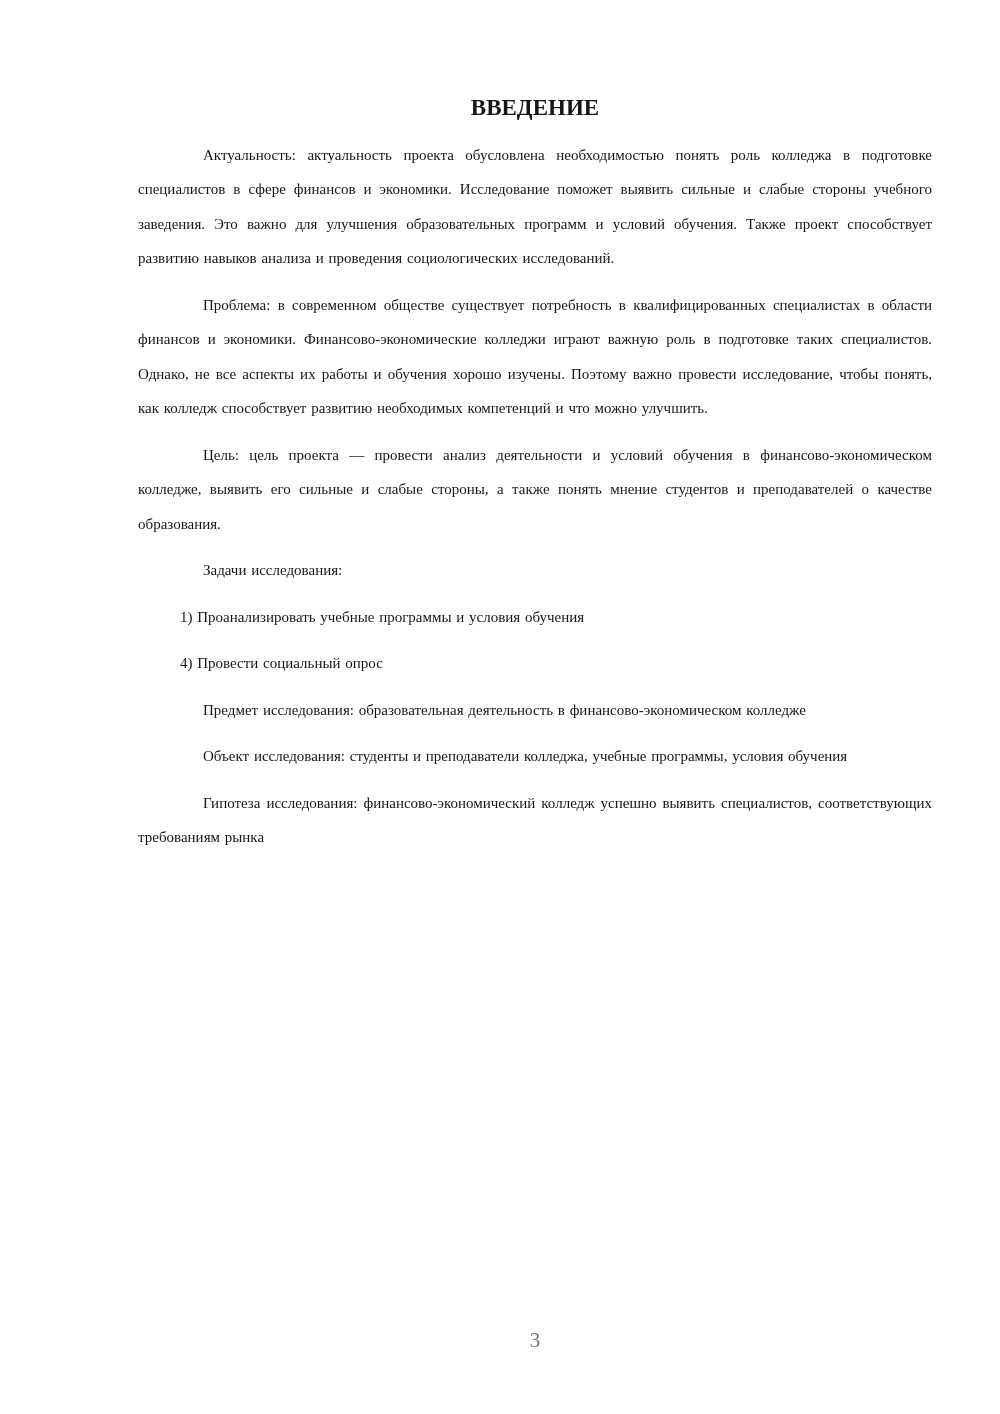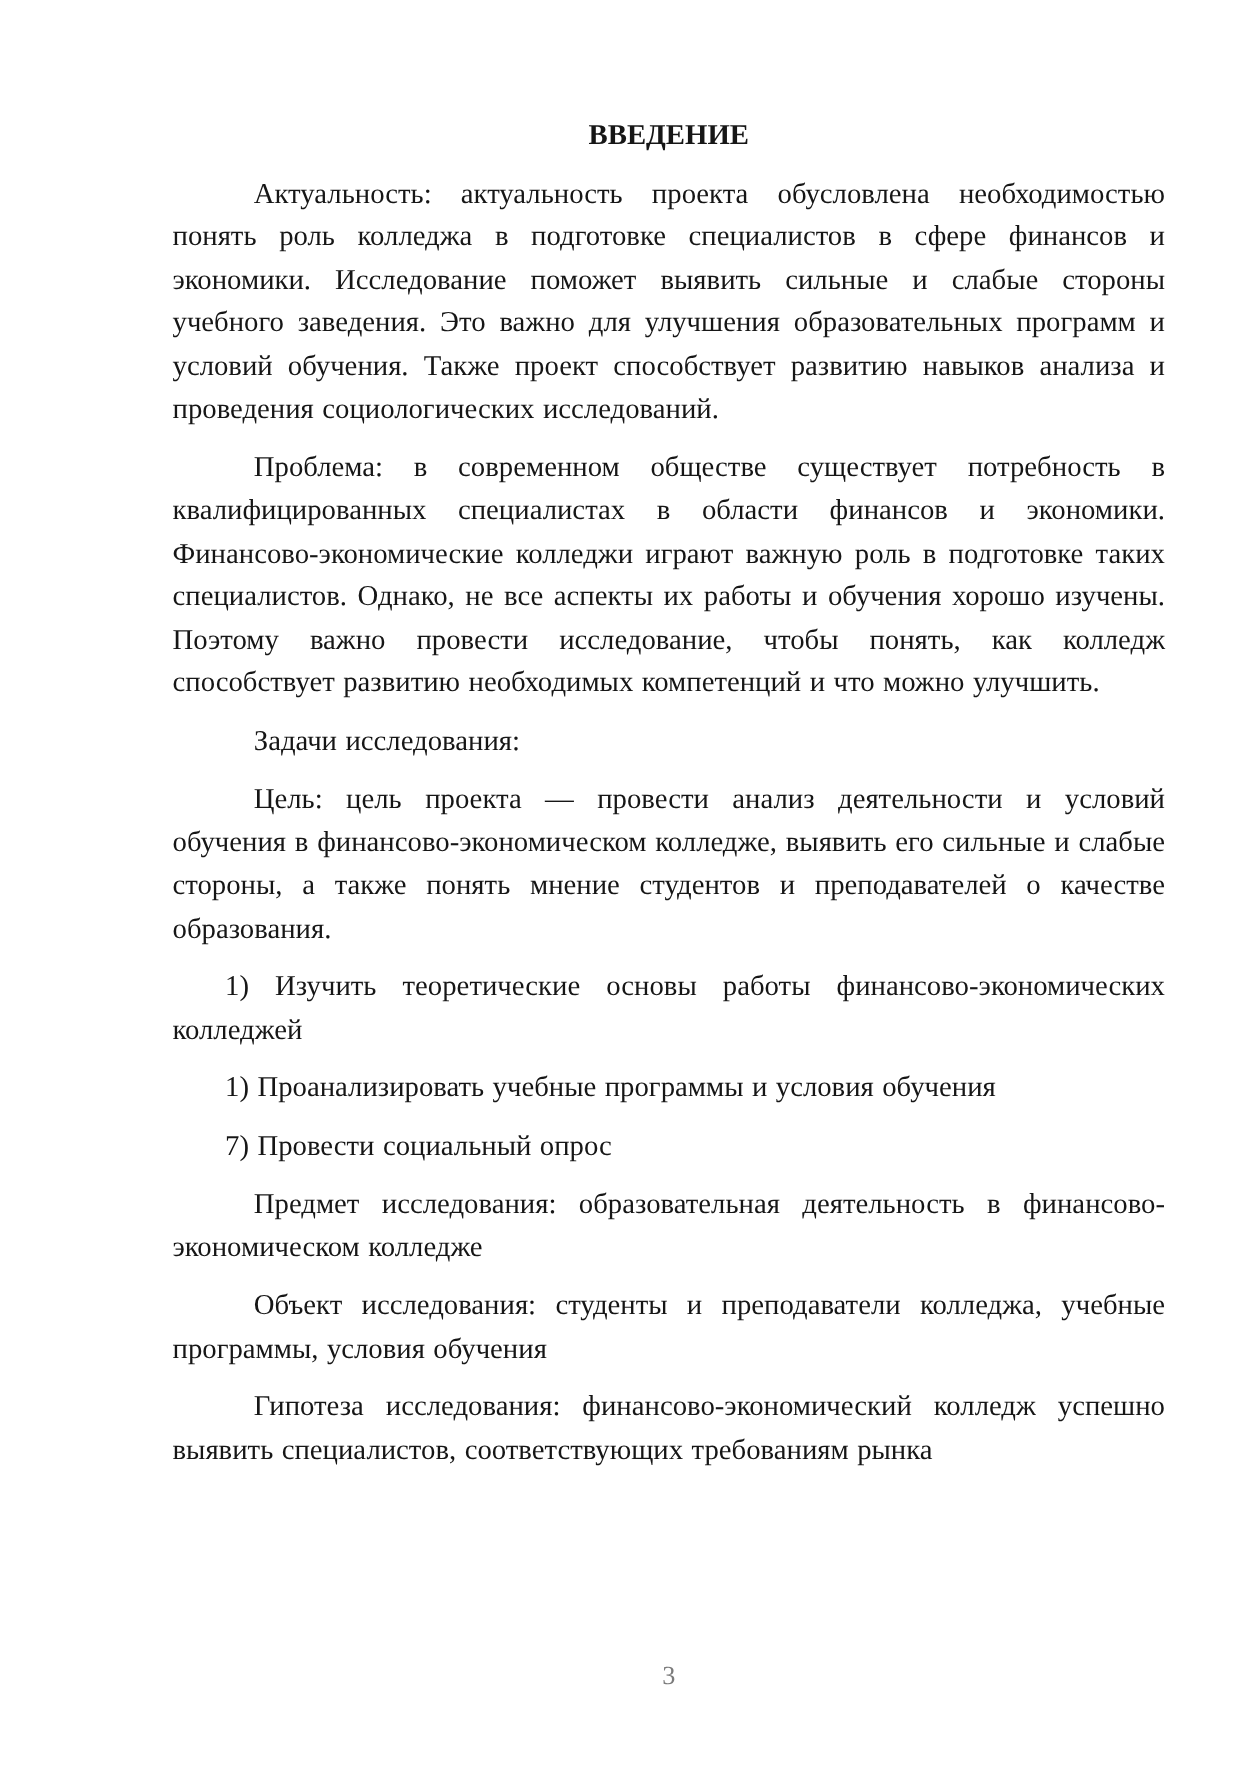--- a/index.html
+++ b/index.html
@@ -20,21 +20,21 @@
     overflow: hidden;
   }
   .doc-heading {
     font-size: 23px;
     font-weight: bold;
     line-height: 34.5px;
     text-align: center;
     margin: 0 0 12px 0;
   }
   .doc-par {
-    font-size: 23px;
+    font-size: 15px;
     line-height: 34.5px;
     text-align: justify;
     text-indent: 65px;
     margin: 0 0 12px 0;
     word-spacing: 1px;
   }
   .task-par {
     text-indent: 42px;
   }
   .page-number {
@@ -52,28 +52,27 @@
 <body>
 
 <div class="page">
 
   <h1 class="doc-heading">ВВЕДЕНИЕ</h1>
 
   <p class="doc-par">Актуальность: актуальность проекта обусловлена необходимостью понять роль колледжа в подготовке специалистов в сфере финансов и экономики. Исследование поможет выявить сильные и слабые стороны учебного заведения. Это важно для улучшения образовательных программ и условий обучения. Также проект способствует развитию навыков анализа и проведения социологических исследований.</p>
 
   <p class="doc-par">Проблема: в современном обществе существует потребность в квалифицированных специалистах в области финансов и экономики. Финансово-экономические колледжи играют важную роль в подготовке таких специалистов. Однако, не все аспекты их работы и обучения хорошо изучены. Поэтому важно провести исследование, чтобы понять, как колледж способствует развитию необходимых компетенций и что можно улучшить.</p>
 
+  <p class="doc-par">Цель: цель проекта — провести анализ деятельности и условий обучения в финансово-экономическом колледже, выявить его сильные и слабые стороны, а также понять мнение студентов и преподавателей о качестве образования.</p>
+
   <p class="doc-par">Задачи исследования:</p>
 
-  <p class="doc-par">Цель: цель проекта — провести анализ деятельности и условий обучения в финансово-экономическом колледже, выявить его сильные и слабые стороны, а также понять мнение студентов и преподавателей о качестве образования.</p>
-
   <div>
-    <p class="doc-par task-par">1) Изучить теоретические основы работы финансово-экономических колледжей</p>
     <p class="doc-par task-par">1) Проанализировать учебные программы и условия обучения</p>
-    <p class="doc-par task-par">7) Провести социальный опрос</p>
+    <p class="doc-par task-par">4) Провести социальный опрос</p>
   </div>
 
   <p class="doc-par">Предмет исследования: образовательная деятельность в финансово-экономическом колледже</p>
 
   <p class="doc-par">Объект исследования: студенты и преподаватели колледжа, учебные программы, условия обучения</p>
 
   <p class="doc-par">Гипотеза исследования: финансово-экономический колледж успешно выявить специалистов, соответствующих требованиям рынка</p>
 
   <div class="page-number">3</div>
 

